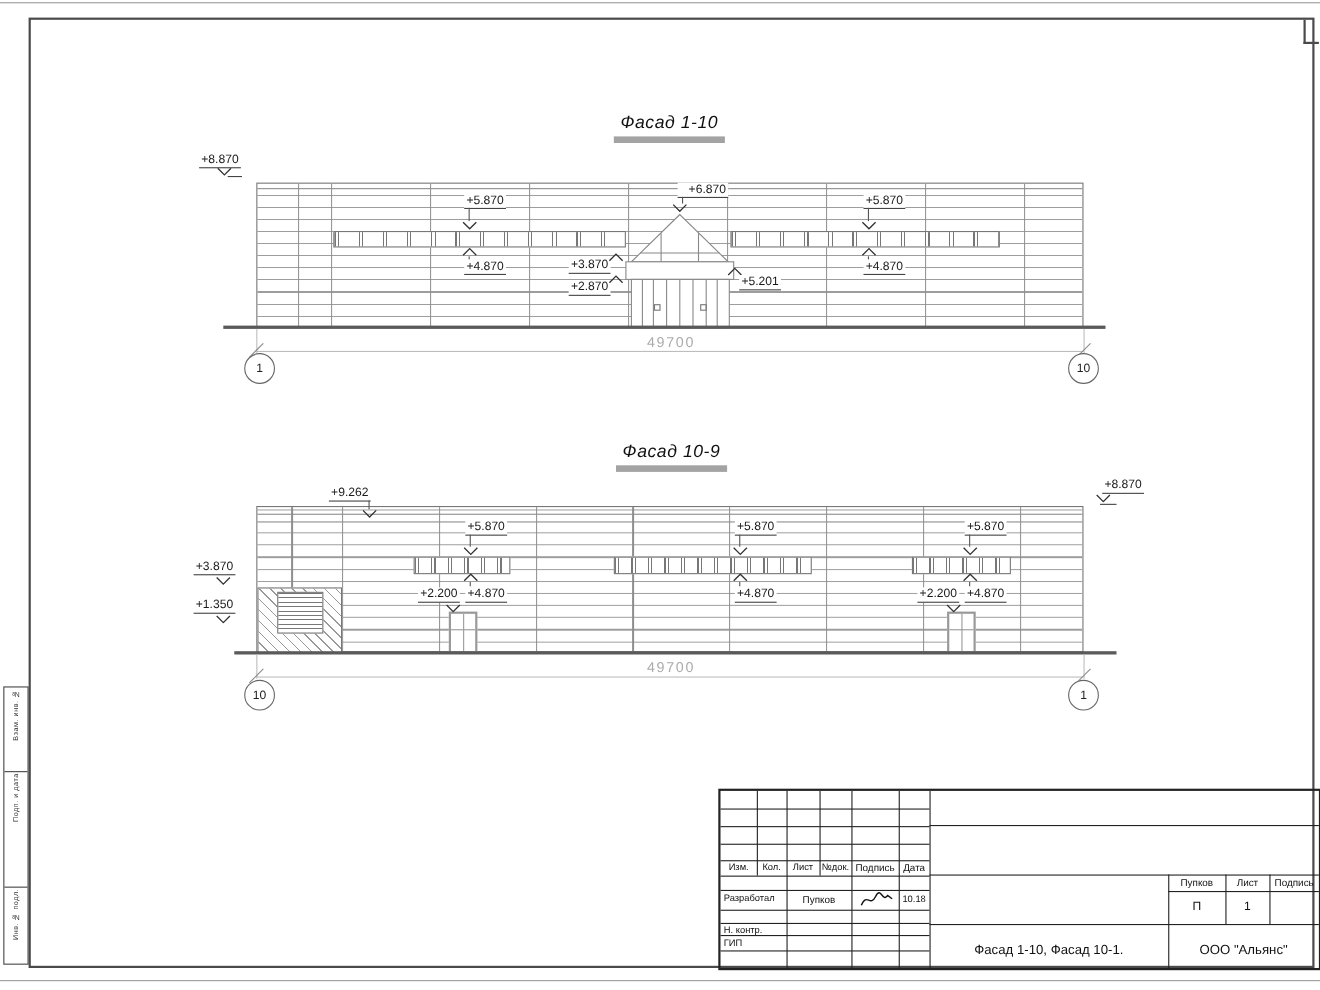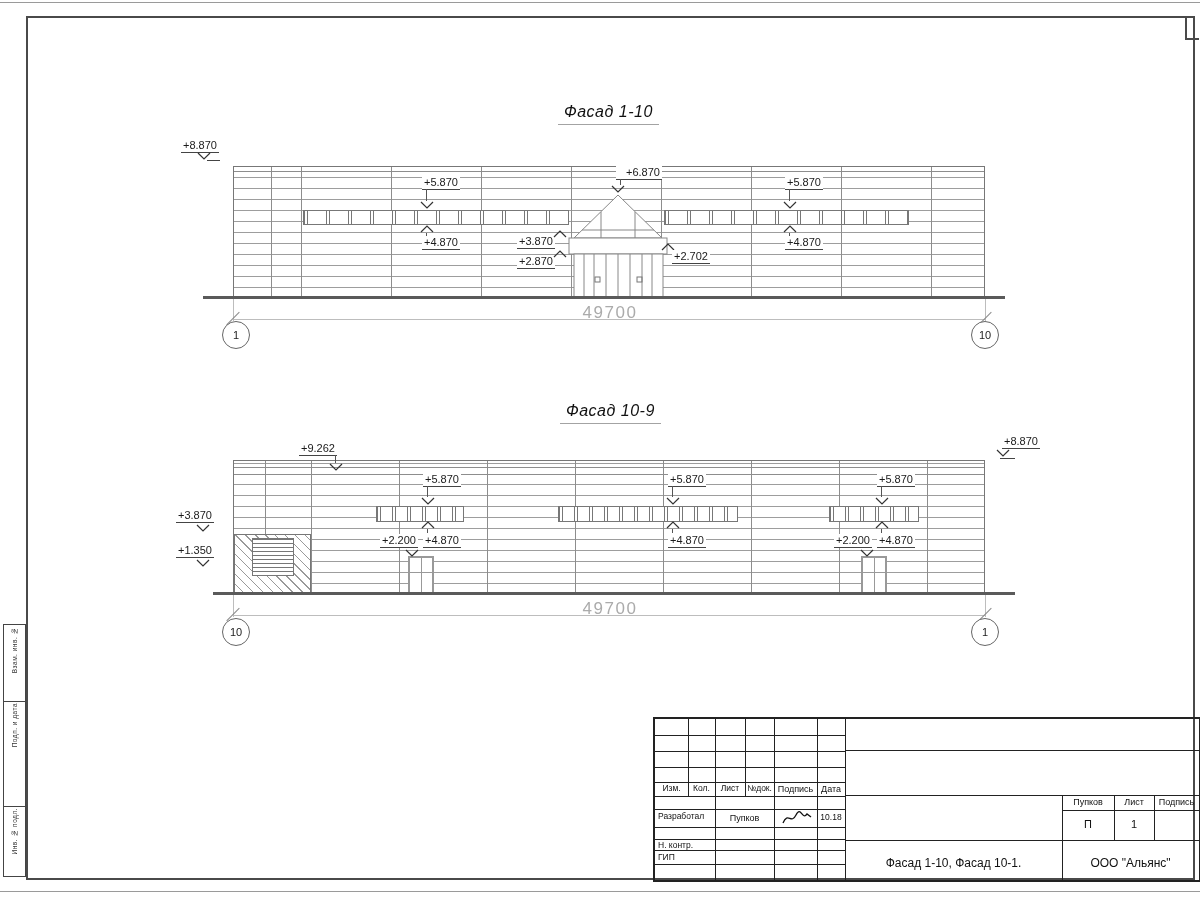--- a/index.html
+++ b/index.html
@@ -9,21 +9,21 @@
   .edge{position:absolute;background:#9a9a9a;}
   .frame{position:absolute;left:26px;top:16px;width:1169px;height:864px;border:2px solid #4a4a4a;box-sizing:border-box;}
   .corner-box{position:absolute;left:1185px;top:18px;width:12px;height:20px;border-left:2px solid #4a4a4a;border-bottom:2px solid #4a4a4a;}
   
   .strip{position:absolute;left:3px;top:624px;width:23px;height:253px;border:1px solid #444;box-sizing:border-box;}
   .strip-cell{position:absolute;left:0;width:21px;overflow:hidden;border-bottom:1px solid #444;}
   .strip-cell:last-child{border-bottom:none;}
   .vtxt{writing-mode:vertical-rl;transform:rotate(180deg);font-size:6.5px;color:#333;letter-spacing:.5px;
         display:block;margin:2px auto;white-space:nowrap;}
   
-  .ftitle{position:absolute;font-style:italic;font-size:16px;color:#111;border-bottom:1px solid #a3a3a3;padding:0 6px 3px 6px;letter-spacing:.5px;background:#fff;}
+  .ftitle{position:absolute;font-style:italic;font-size:16px;color:#111;border-bottom:6px solid #a3a3a3;padding:0 6px 3px 6px;letter-spacing:.5px;background:#fff;}
   .bldg{position:absolute;background:#fff;border:1px solid #777;box-sizing:border-box;}
   .siding{position:absolute;inset:0;}
   .siding1{background-image:
       repeating-linear-gradient(90deg,#8d8d8d 0 1px,transparent 1px 90px),
       repeating-linear-gradient(180deg,transparent 0 10px,#9d9d9d 10px 11px);
       background-position:67px 0,0 0;}
   .siding2{background-image:
       repeating-linear-gradient(90deg,#8d8d8d 0 1px,transparent 1px 88px),
       repeating-linear-gradient(180deg,transparent 0 10px,#9d9d9d 10px 11px);
       background-position:77px 0,0 13px;}
@@ -36,21 +36,21 @@
   .door::after{content:"";position:absolute;top:42%;left:0;right:0;height:1px;background:#999;}
   .hatch{position:absolute;border:1px solid #777;box-sizing:border-box;
          background-image:repeating-linear-gradient(45deg,transparent 0 6px,#999 6px 7px);background-color:#fff;}
   .louver{position:absolute;border:1px solid #777;box-sizing:border-box;background-color:#fff;
           background-image:repeating-linear-gradient(180deg,#777 0 1px,transparent 1px 4px);}
   .ground{position:absolute;height:3px;background:#5a5a5a;}
   
   .dim{position:absolute;height:1px;background:#bdbdbd;}
   .ext{position:absolute;width:1px;background:#bdbdbd;}
   .diag{position:absolute;width:18px;height:1px;background:#8a8a8a;transform:rotate(-45deg);}
-  .dimtxt{position:absolute;width:80px;text-align:center;color:#ababab;font-size:17px;letter-spacing:1.5px;}
+  .dimtxt{position:absolute;width:80px;text-align:center;color:#ababab;font-size:13px;letter-spacing:1.5px;}
   .bub{position:absolute;width:26px;height:26px;border:1px solid #666;border-radius:50%;background:#fff;
        text-align:center;line-height:26px;font-size:11px;color:#222;}
   
   .mark{position:absolute;font-size:11px;line-height:12px;color:#1a1a1a;background:#fff;
         border-bottom:1px solid #444;padding:0 2px 1px 2px;white-space:nowrap;}
   .ld{position:absolute;width:1px;background:#555;}
   .tick{position:absolute;height:1px;background:#444;}
   .ar{position:absolute;width:14px;height:8px;fill:none;stroke:#333;stroke-width:1.2;}
   .ent{position:absolute;}
   
@@ -152,21 +152,21 @@
       <polyline points="1,7 7,1 13,7"></polyline>
     </svg>
   <span class="mark" style="left:517px;top:255px">+2.870</span>
   <svg class="ar" style="left:553px;top:250px" viewBox="0 0 14 8">
       <polyline points="1,7 7,1 13,7"></polyline>
     </svg>
 
   <svg class="ar" style="left:661px;top:243px" viewBox="0 0 14 8">
       <polyline points="1,7 7,1 13,7"></polyline>
     </svg>
-  <span class="mark" style="left:672px;top:250px">+2.702</span>
+  <span class="mark" style="left:672px;top:250px">+5.201</span>
 
   <span class="mark" style="left:785px;top:176px">+5.870</span>
   <div class="ld" style="left:789px;top:189px;height:12px"></div>
   <svg class="ar" style="left:783px;top:201px" viewBox="0 0 14 8">
       <polyline points="1,1 7,7 13,1"></polyline>
     </svg>
 
   <svg class="ar" style="left:783px;top:225px" viewBox="0 0 14 8">
       <polyline points="1,7 7,1 13,7"></polyline>
     </svg>

